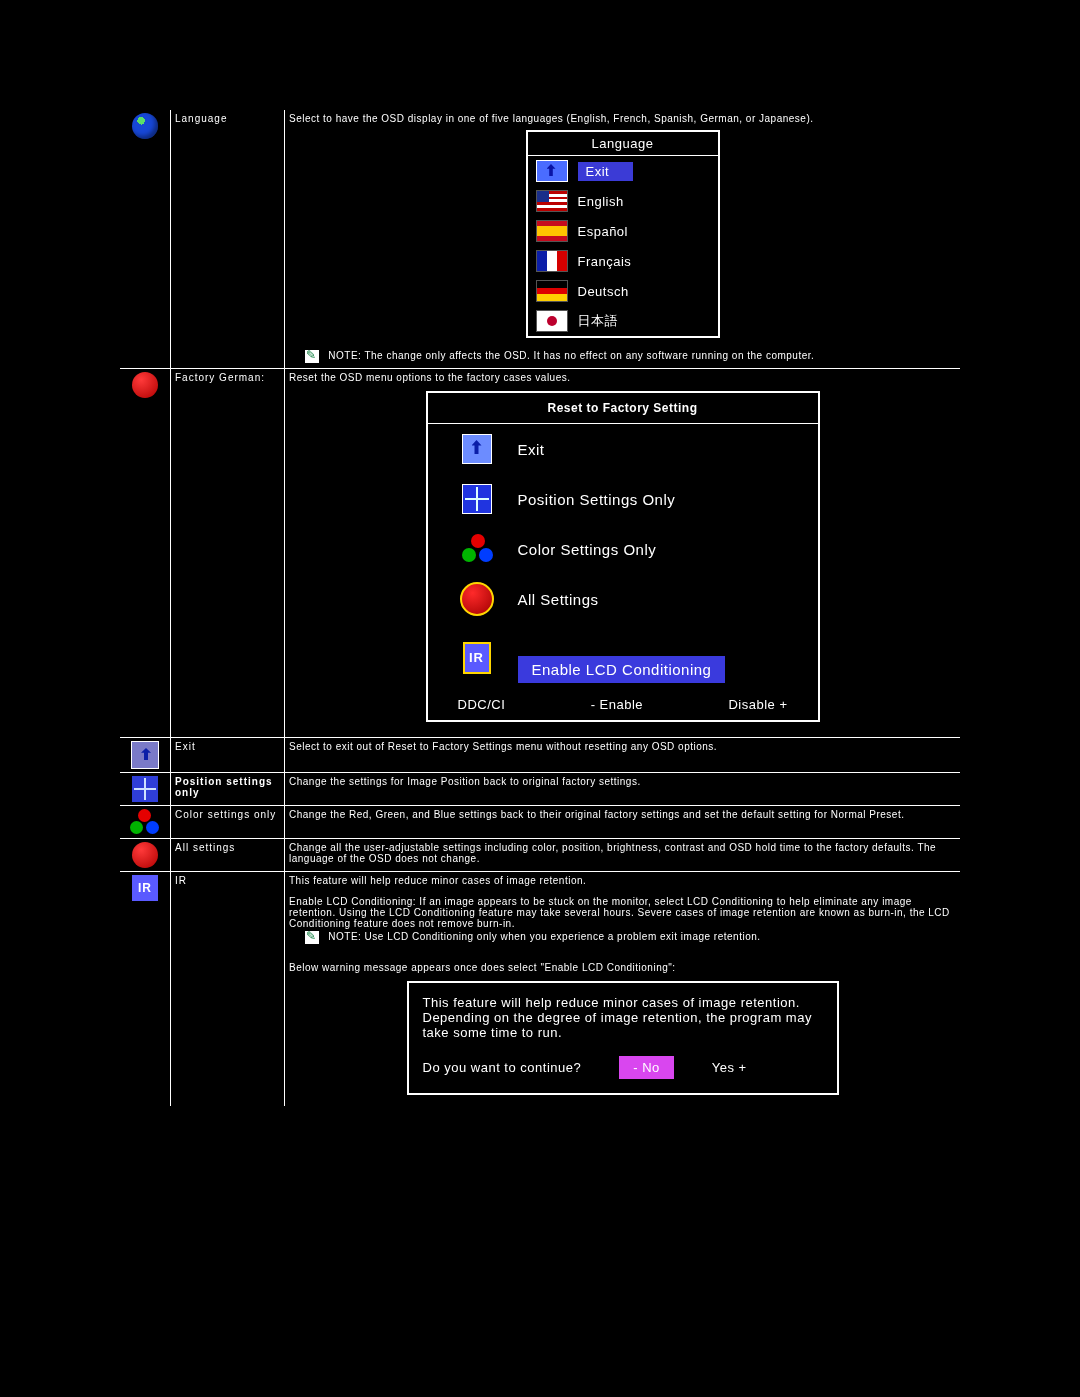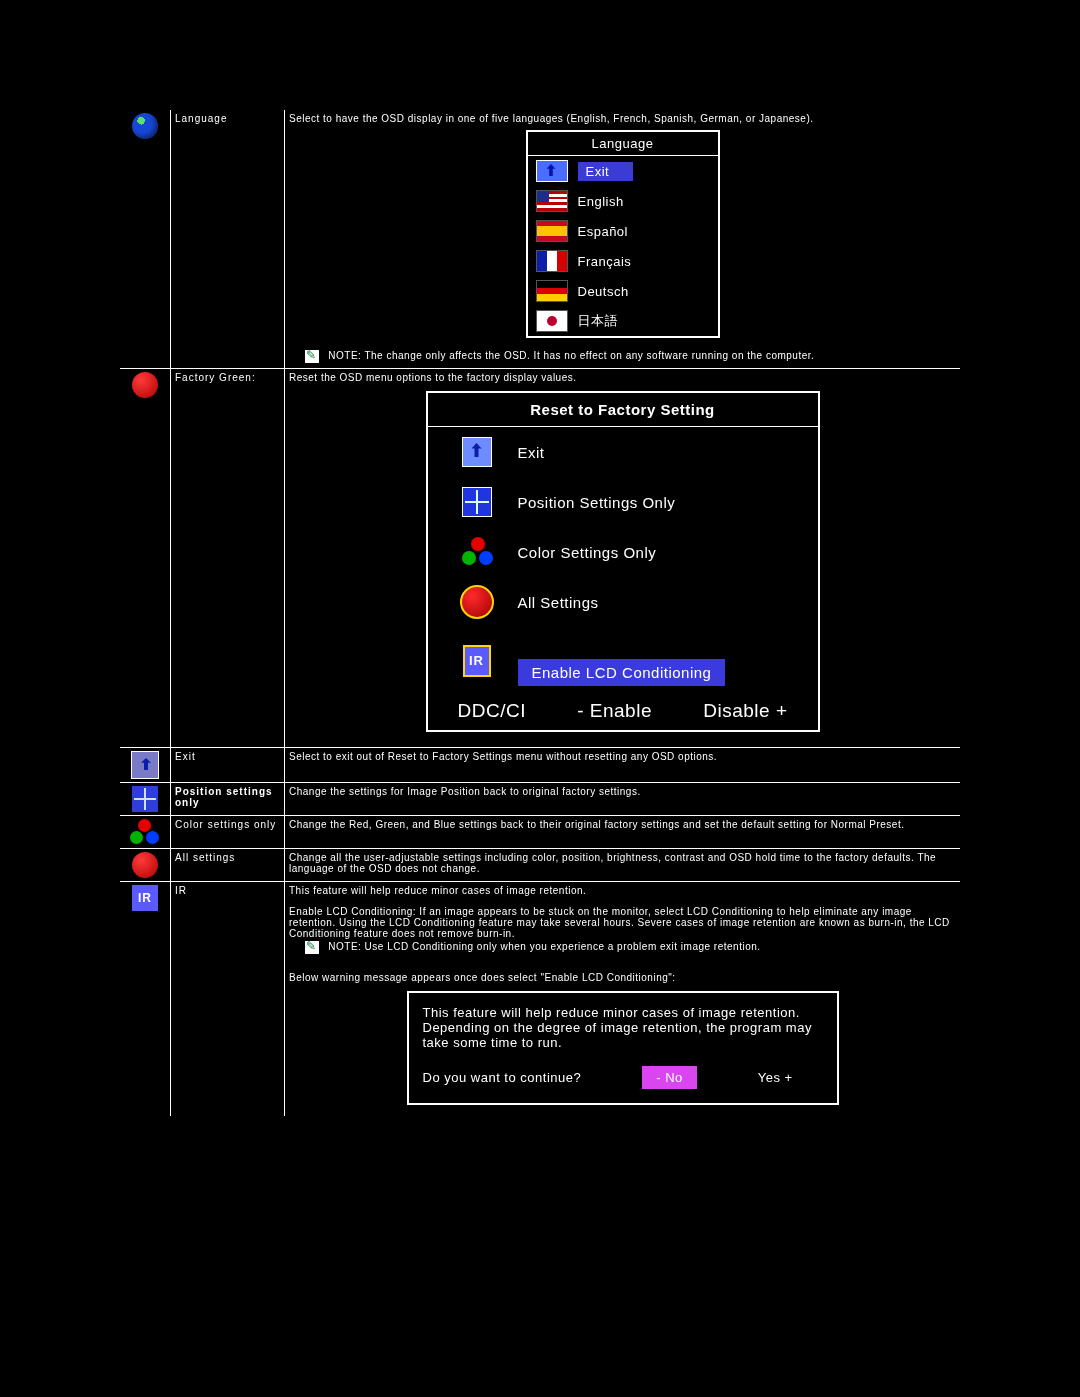--- a/index.html
+++ b/index.html
@@ -175,21 +175,21 @@
   .osd-factory {
     width: 390px;
     border: 2px solid #fff;
     margin: 8px auto 12px;
     background: #000;
     padding-bottom: 8px;
   }
   .osd-factory-title {
     text-align: center;
     font-weight: bold;
-    font-size: 15px;
+    font-size: 12px;
     padding: 8px 0;
     border-bottom: 1px solid #fff;
   }
   .fact-row {
     display: flex;
     align-items: center;
     gap: 22px;
     padding: 8px 30px;
   }
   .fact-icon {
@@ -229,35 +229,35 @@
     border:2px solid #ffd600; letter-spacing:1px;
   }
   .fact-text { font-size: 15px; }
   .fact-text.sel {
     background:#3a3add;
     padding: 5px 14px;
     margin-top: 24px;
   }
   .ddc-row {
     display:flex; justify-content:space-between;
-    font-size:19px; padding: 6px 30px 0;
+    font-size:13px; padding: 6px 30px 0;
   }
 
   
   .osd-warn {
     width: 400px;
     border: 2px solid #fff;
     margin: 8px auto;
     background: #000;
     padding: 12px 14px 14px;
     font-size: 13px;
   }
   .osd-warn-buttons {
     display: flex; align-items: center;
-    gap: 61px;
+    gap: 38px;
     margin-top: 16px;
   }
   .btn-no {
     background:#d946ef; padding:4px 14px;
   }
 </style>
 </head>
 <body>
 
 <div class="doc-wrap">
@@ -304,23 +304,23 @@
       <span class="note-icon"></span>
       <span>NOTE: The change only affects the OSD. It has no effect on any software running on the computer.</span>
     </div>
   </td>
 </tr>
 
 <tr class="row-sep">
   <td class="icon-col">
             <div class="red-dot"></div>
           </td>
-  <td class="label-col">Factory Green:</td>
+  <td class="label-col">Factory German:</td>
   <td class="desc-col">
-    <div>Reset the OSD menu options to  the factory display values.</div>
+    <div>Reset the OSD menu options to  the factory cases values.</div>
 
     <div class="osd-factory">
       <div class="osd-factory-title">Reset to Factory Setting</div>
 
       <div class="fact-row">
         <div class="fact-icon">
                   <div class="fact-icon-box">
                     <div class="exit-inner"></div>
                   </div>
                 </div>

